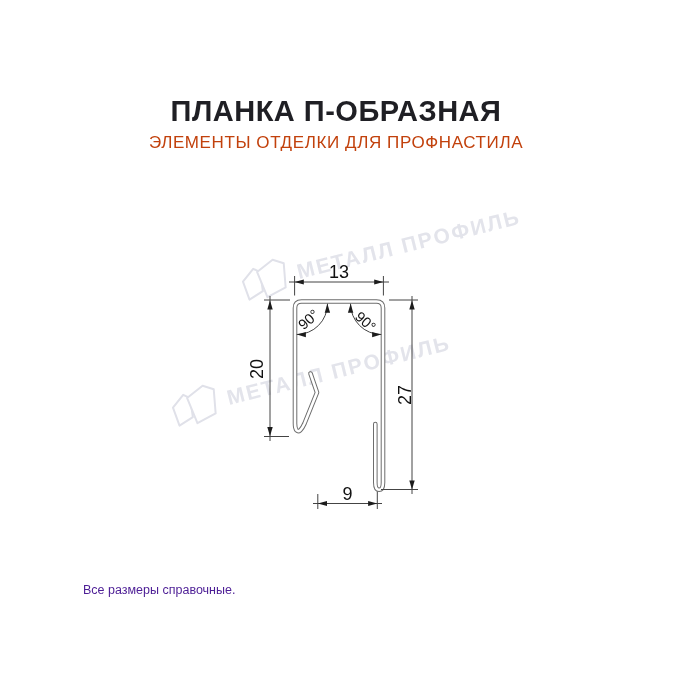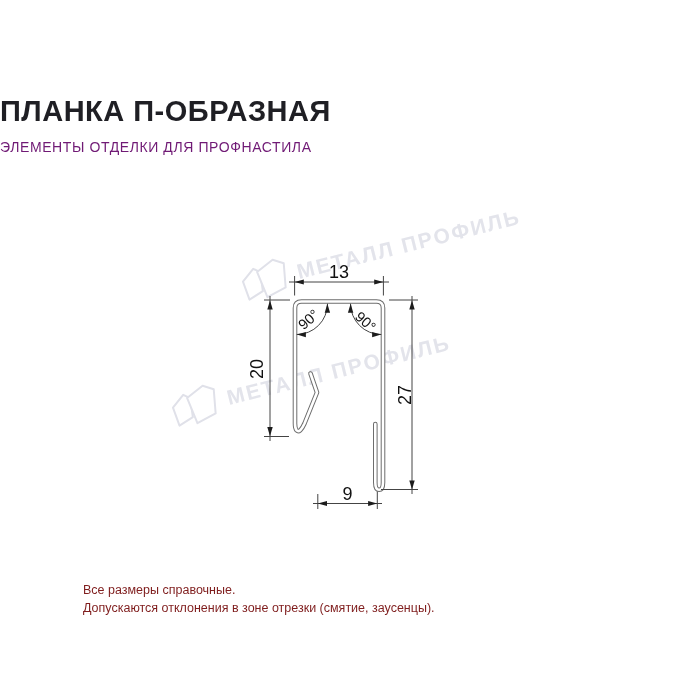--- a/index.html
+++ b/index.html
@@ -1,38 +1,38 @@
 <!DOCTYPE html>
 <html><head>
 <meta charset="utf-8">
 <style>
   html,body{margin:0;padding:0;}
   body{
     width:700px;height:700px;position:relative;overflow:hidden;
     background:#ffffff;font-family:"Liberation Sans",sans-serif;
   }
-  .header{position:absolute;top:96px;left:0;width:672px;text-align:left;}
+  .header{position:absolute;top:96px;left:0;width:672px;text-align:center;}
   .title{font-size:29px;font-weight:800;color:#1f1f24;letter-spacing:.5px;line-height:1.08;}
-  .subtitle{margin-top:12px;font-size:14px;font-weight:400;color:#701a75;letter-spacing:.6px;}
+  .subtitle{margin-top:6px;font-size:17px;font-weight:400;color:#c2410c;letter-spacing:.6px;}
   .watermark{
     position:absolute;display:flex;align-items:center;gap:9px;
     transform:rotate(-14deg);transform-origin:left center;
     color:#e3e4eb;font-weight:700;font-size:21px;letter-spacing:2px;white-space:nowrap;
     user-select:none;pointer-events:none;
   }
   #wm1{left:242px;top:266px;}
   #wm2{left:172px;top:392px;}
   svg.drawing{position:absolute;left:0;top:0;}
   .sheet-outer{fill:none;stroke:#6d6d6d;stroke-width:4.6;stroke-linecap:round;stroke-linejoin:round;}
   .sheet-inner{fill:none;stroke:#ffffff;stroke-width:2.6;stroke-linecap:round;stroke-linejoin:round;}
   .dimline{fill:none;stroke:#444444;stroke-width:1;}
   .dimarrow{fill:#1c1c1c;stroke:none;}
   .dimtext{fill:#111111;font-size:18px;font-family:"Liberation Sans",sans-serif;}
   .angletext{fill:#111111;font-size:14.5px;font-family:"Liberation Sans",sans-serif;}
-  .footer{position:absolute;left:83px;top:582px;font-size:12.5px;color:#7f1d1d;line-height:1.4;}
+  .footer{position:absolute;left:83px;top:582px;font-size:12.5px;color:#4c1d95;line-height:1.4;}
 </style>
 </head>
 <body>
 
 <div class="watermark" id="wm1">
   <svg width="48" height="40" viewBox="0 0 48 40">
     <path d="M2 16 L15 6 L21 11 L19 30 L4 35 Z" fill="#ffffff" stroke="#e0e1e9" stroke-width="2" stroke-linejoin="round"></path>
     <path d="M18 10 L36 2 L46 8 L42 32 L22 37 Z" fill="#ffffff" stroke="#e0e1e9" stroke-width="2" stroke-linejoin="round"></path>
   </svg>
   <span>МЕТАЛЛ ПРОФИЛЬ</span>
@@ -105,14 +105,13 @@
     <polygon class="dimarrow" points="327.4,303.8 324.7,312.8 330.1,312.8"></polygon>
     <polygon class="dimarrow" points="381.1,334.6 372.1,331.9 372.1,337.2"></polygon>
     <polygon class="dimarrow" points="350.6,303.8 347.9,312.8 353.3,312.8"></polygon>
     <text class="angletext" x="308.5" y="324.5" text-anchor="middle" transform="rotate(-42 308.5 319.5)">90°</text>
     <text class="angletext" x="365.5" y="326.5" text-anchor="middle" transform="rotate(42 365.5 321.5)">90°</text>
   </g>
 </svg>
 
 <div class="footer">
   <div>Все размеры справочные.</div>
-  <div>Допускаются отклонения в зоне отрезки (смятие, заусенцы).</div>
 </div>
 
 </body></html>

